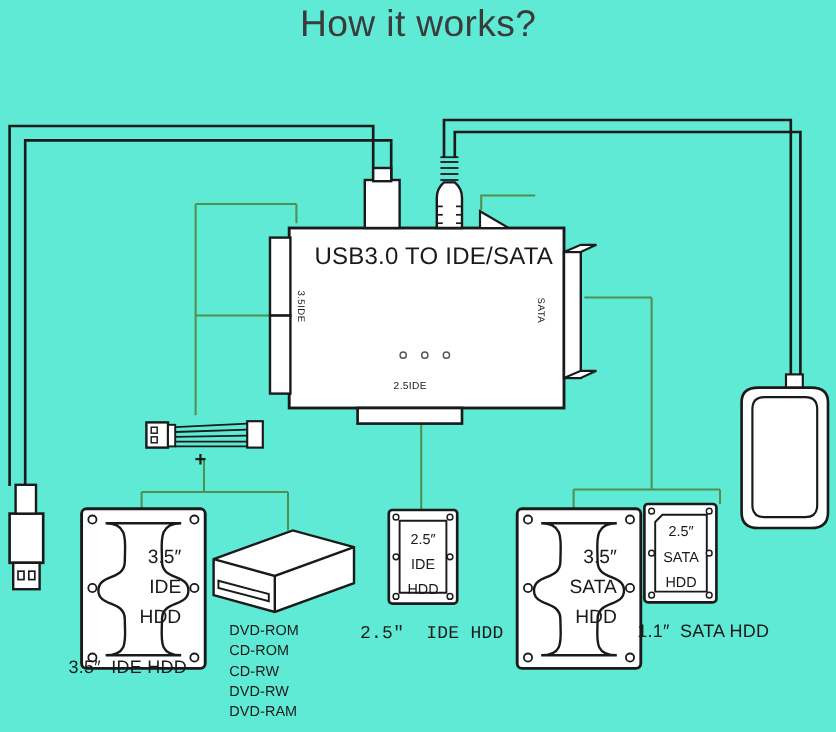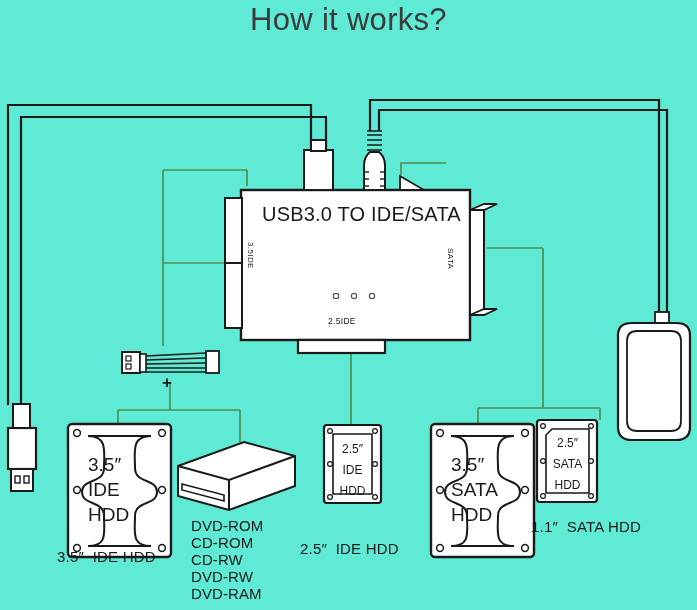--- a/index.html
+++ b/index.html
@@ -44,24 +44,24 @@
     white-space: pre;
   }
   .lbl-onoff { font-size: 15.5px; letter-spacing: 0.1px; }
   .lbl-device { font-size: 20px; letter-spacing: 0.2px; text-align: right; }
   .lbl-vert {
     font-size: 8px;
     letter-spacing: 0.4px;
     transform-origin: 0 0;
   }
   .lbl-25side { font-size: 8.5px; letter-spacing: 0.3px; }
-  .lbl-hdd-in { font-size: 19px; text-align: left; line-height: 20px; }
+  .lbl-hdd-in { font-size: 16px; text-align: right; line-height: 20px; }
   .lbl-hdd-in-sm { font-size: 12px; text-align: center; line-height: 18px; }
   .lbl-caption { font-size: 15px; letter-spacing: 0.2px; }
-  .lbl-optlist { font-size: 15px; line-height: 15.5px; letter-spacing: 0.1px; }
+  .lbl-optlist { font-size: 12px; line-height: 15.5px; letter-spacing: 0.1px; }
   .lbl-plus { font-size: 17px; font-weight: 600; }
 </style>
 </head>
 <body>
 
 <div id="canvas">
 
   <div id="title">How it works?</div>
 
   <svg id="diagram" viewBox="0 0 697 610">
@@ -252,21 +252,21 @@
 
   <div class="lbl lbl-optlist" style="left:191px; top:518px;">DVD-ROM</div>
   <div class="lbl lbl-optlist" style="left:191px; top:535px;">CD-ROM</div>
   <div class="lbl lbl-optlist" style="left:191px; top:552px;">CD-RW</div>
   <div class="lbl lbl-optlist" style="left:191px; top:569px;">DVD-RW</div>
   <div class="lbl lbl-optlist" style="left:191px; top:586px;">DVD-RAM</div>
 
   <div class="lbl lbl-hdd-in-sm" style="left:327px; top:440px; width:51px;">2.5″</div>
   <div class="lbl lbl-hdd-in-sm" style="left:327px; top:461px; width:51px;">IDE</div>
   <div class="lbl lbl-hdd-in-sm" style="left:327px; top:482px; width:51px;">HDD</div>
-  <div class="lbl lbl-caption" style="left:300px; top:540px;">2.5″  IDE HDD</div>
+  <div class="lbl lbl-caption" style="left:300px; top:520px;font-family:Liberation Mono, monospace;">2.5″  IDE HDD</div>
 
   <div class="lbl lbl-hdd-in" style="left:451px; top:455px; width:63px;">3.5″</div>
   <div class="lbl lbl-hdd-in" style="left:451px; top:480px; width:63px;">SATA</div>
   <div class="lbl lbl-hdd-in" style="left:451px; top:505px; width:63px;">HDD</div>
 
   <div class="lbl lbl-hdd-in-sm" style="left:542px; top:434px; width:51px;">2.5″</div>
   <div class="lbl lbl-hdd-in-sm" style="left:542px; top:455px; width:51px;">SATA</div>
   <div class="lbl lbl-hdd-in-sm" style="left:542px; top:476px; width:51px;">HDD</div>
   <div class="lbl lbl-caption" style="left:531px; top:518px;">1.1″  SATA HDD</div>
 

